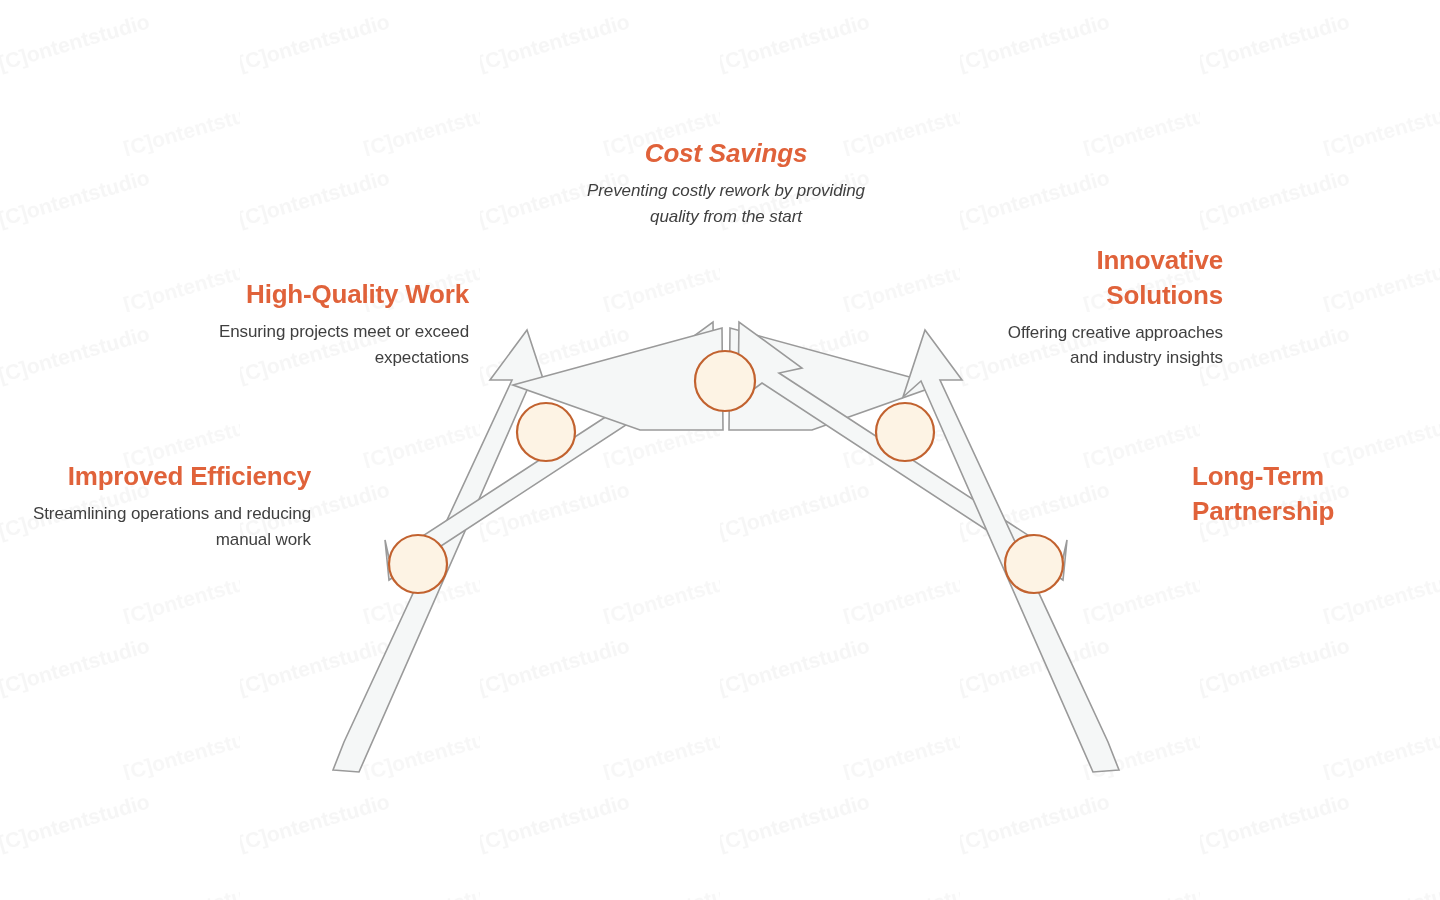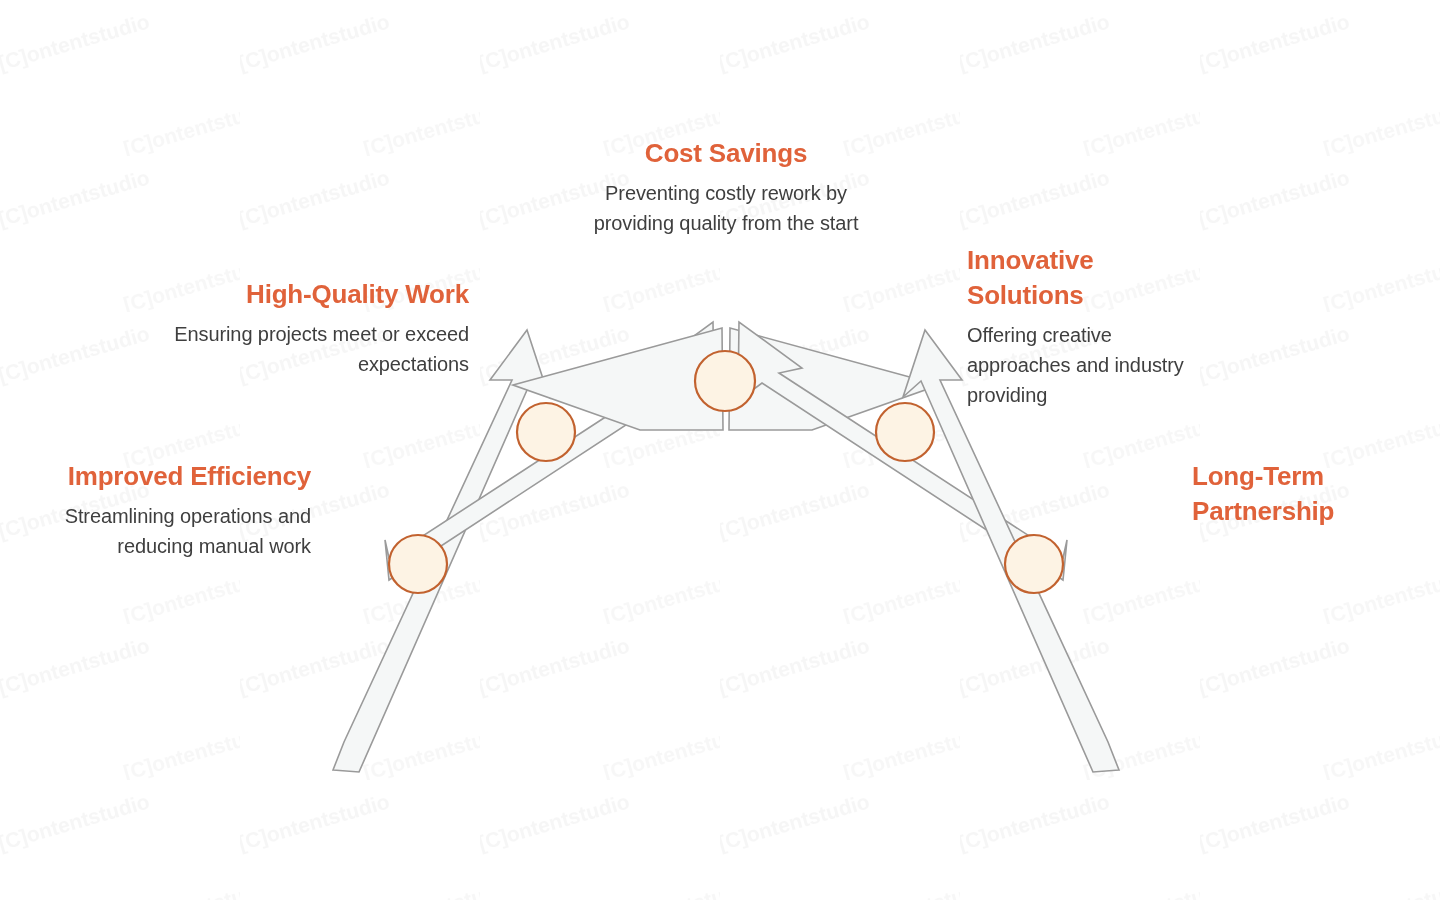--- a/index.html
+++ b/index.html
@@ -57,42 +57,42 @@
   .callout .c-title {
     color: #e0623a;
     font-weight: bold;
     font-size: 26px;
     line-height: 1.34;
     margin: 0 0 7px 0;
     letter-spacing: -0.2px;
   }
   .callout .c-desc {
     color: #3f3f3f;
-    font-size: 20px;
+    font-size: 17px;
     line-height: 1.52;
     margin: 0;
     letter-spacing: -0.1px;
   }
 
   .align-right { text-align: right; }
   .align-left  { text-align: left; }
   .align-center{ text-align: center; }
 
   
   #callout-improved-efficiency {
     left: 26px;  top: 459px;  width: 285px;
   }
   #callout-high-quality-work {
     left: 162px; top: 277px;  width: 307px;
   }
   #callout-cost-savings {
-    left: 576px; top: 136px;  width: 300px;
+    left: 576px; top: 136px;  width: 300px; font-style: italic;
   }
   #callout-innovative-solutions {
-    left: 967px; top: 243px;  width: 230px;
+    left: 993px; top: 243px;  width: 230px; text-align: right;
   }
   #callout-long-term-partnership {
     left: 1192px; top: 459px; width: 275px;
   }
 </style>
 </head>
 <body>
 
 <div id="stage">
 
@@ -148,21 +148,21 @@
       <p class="c-desc">Ensuring projects meet or exceed expectations</p>
     </div>
 
     <div class="callout align-center" id="callout-cost-savings">
       <p class="c-title">Cost Savings</p>
       <p class="c-desc">Preventing costly rework by providing quality from the start</p>
     </div>
 
     <div class="callout align-left" id="callout-innovative-solutions">
       <p class="c-title">Innovative Solutions</p>
-      <p class="c-desc">Offering creative approaches and industry providing</p>
+      <p class="c-desc">Offering creative approaches and industry insights</p>
     </div>
 
     <div class="callout align-left" id="callout-long-term-partnership">
       <p class="c-title">Long-Term Partnership</p>
     </div>
 
   </div>
 </div>
 
 </body></html>

